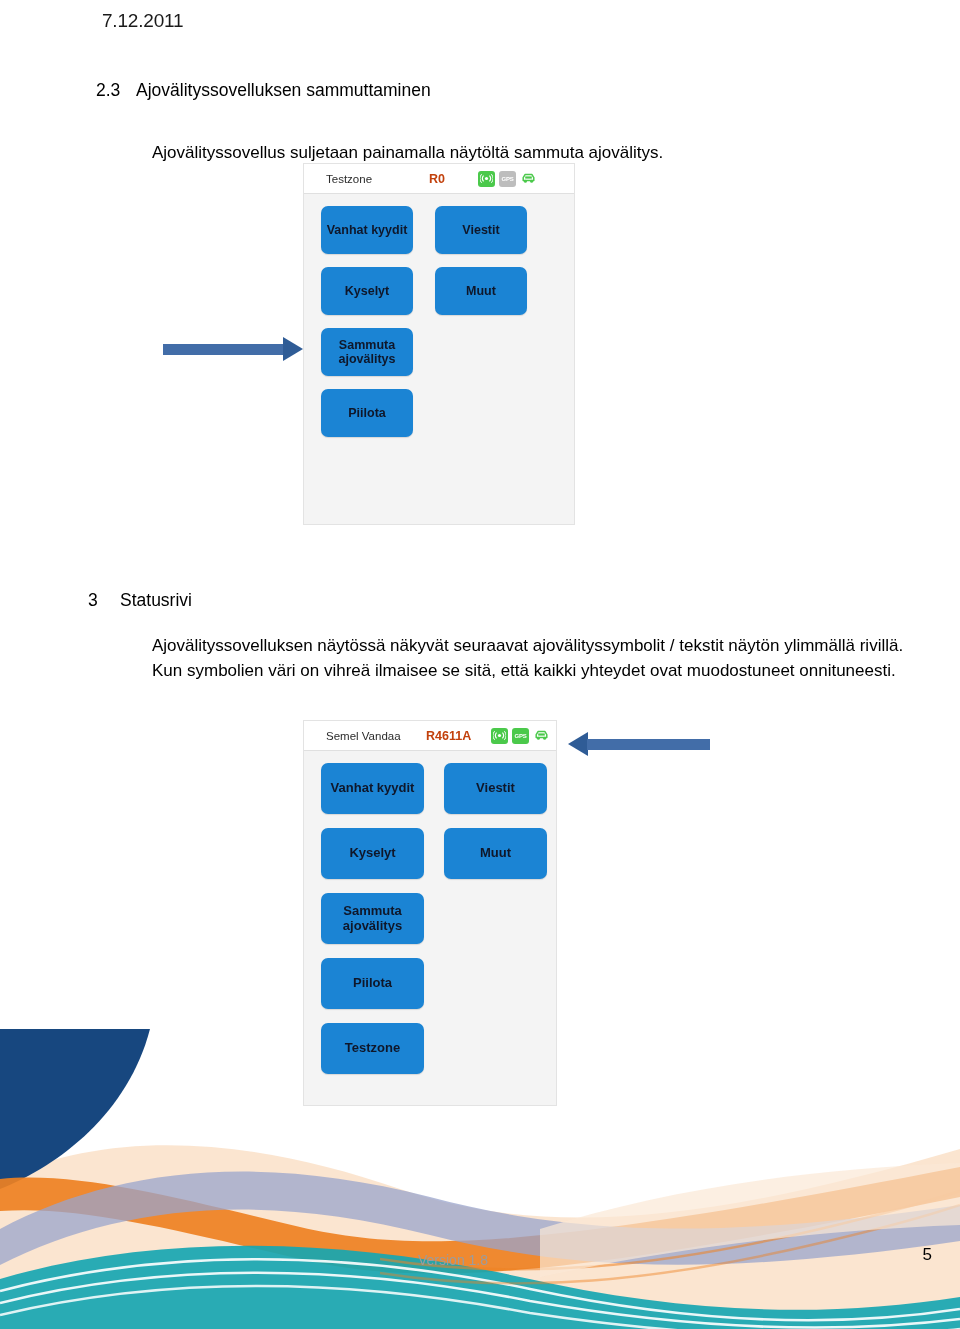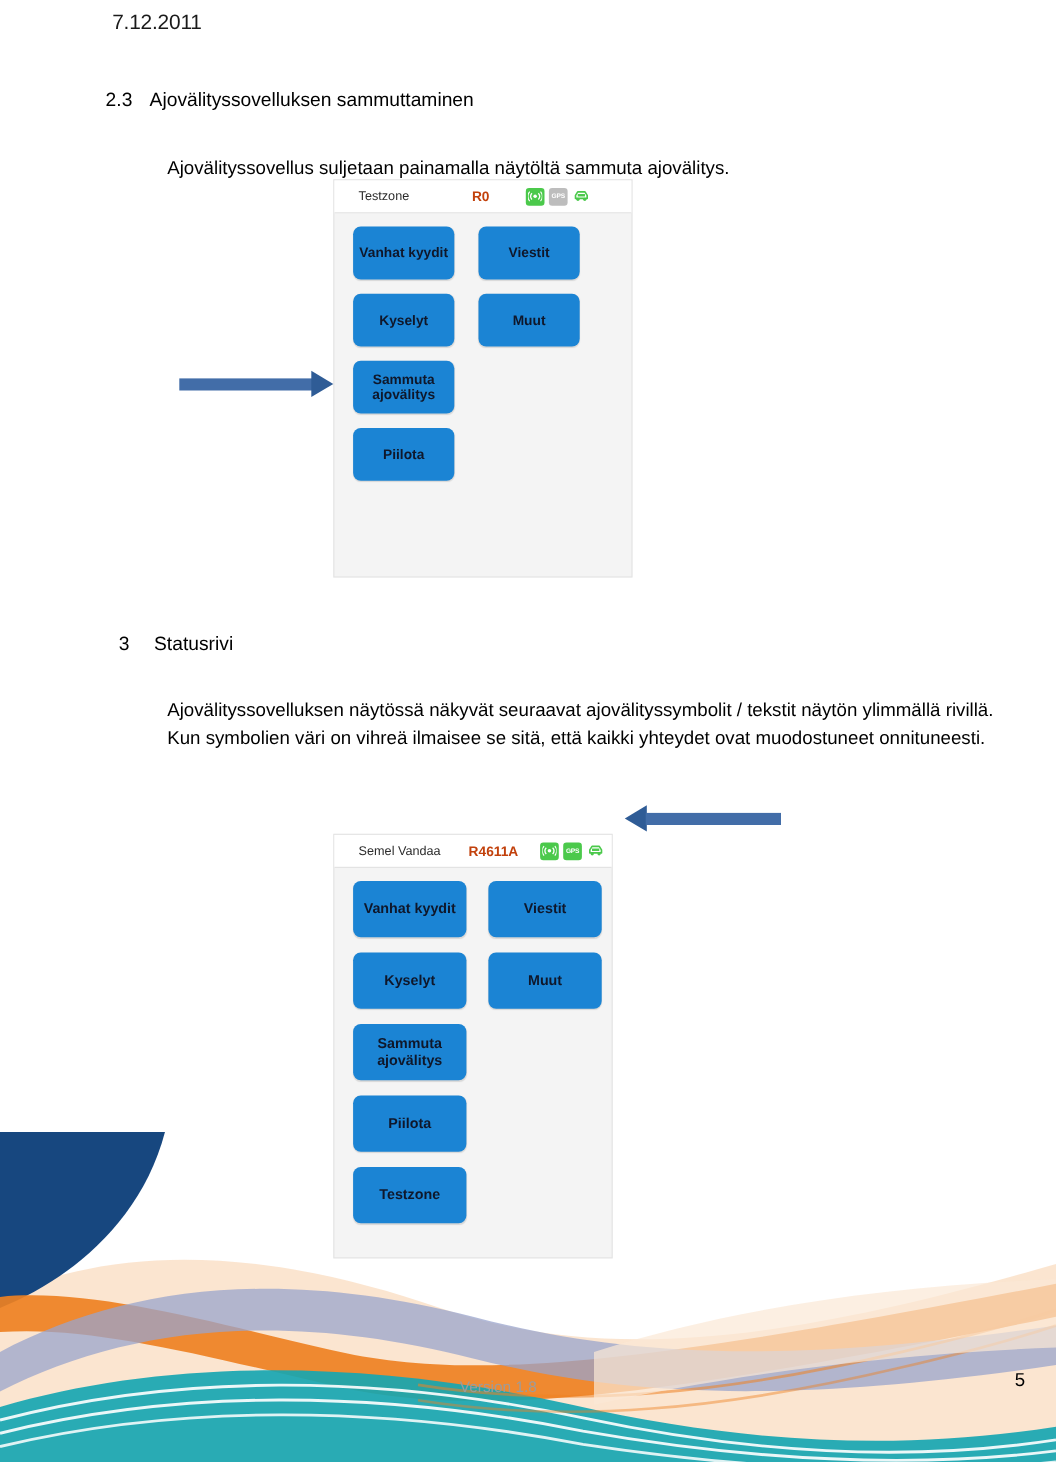--- a/index.html
+++ b/index.html
@@ -256,27 +256,27 @@
 
     <div class="btn" style="left:17px; top:195px; width:92px; height:48px; font-size:12.5px;">Piilota</div>
   </div>
 </div>
 
 <div class="arrow" style="left:163px; top:344px; width:140px;">
   <div class="arrow-shaft" style="left:0; width:122px;"></div>
   <div class="arrow-head right" style="left:120px;"></div>
 </div>
 
-<div class="sec-heading" style="left:88px; top:575px;margin-left:20px;">
+<div class="sec-heading" style="left:88px; top:590px;">
   <span class="sec-num" style="width:32px;">3</span><span>Statusrivi</span>
 </div>
 
 <div class="body-text" style="left:152px; top:633px; width:768px;">Ajovälityssovelluksen näytössä näkyvät seuraavat ajovälityssymbolit / tekstit näytön ylimmällä rivillä. Kun symbolien väri on vihreä ilmaisee se sitä, että kaikki yhteydet ovat muodostuneet onnituneesti.</div>
 
-<div class="phone-panel" style="left:303px; top:720px; width:254px; height:386px;margin-top:38px;">
+<div class="phone-panel" style="left:303px; top:720px; width:254px; height:386px;">
 
   <div class="status-bar">
     <span class="status-name">Semel Vandaa</span>
     <span class="status-code" style="left:122px;">R4611A</span>
     <span class="status-icons" style="left:187px;">
       <span class="sicon green">
         <svg width="13" height="11" viewBox="0 0 13 11" aria-hidden="true">
           <circle cx="6.5" cy="5.5" r="1.6" fill="#ffffff"></circle>
           <path d="M3.6 2.6 A4 4 0 0 0 3.6 8.4" stroke="#ffffff" stroke-width="1.2" fill="none"></path>
           <path d="M9.4 2.6 A4 4 0 0 1 9.4 8.4" stroke="#ffffff" stroke-width="1.2" fill="none"></path>

